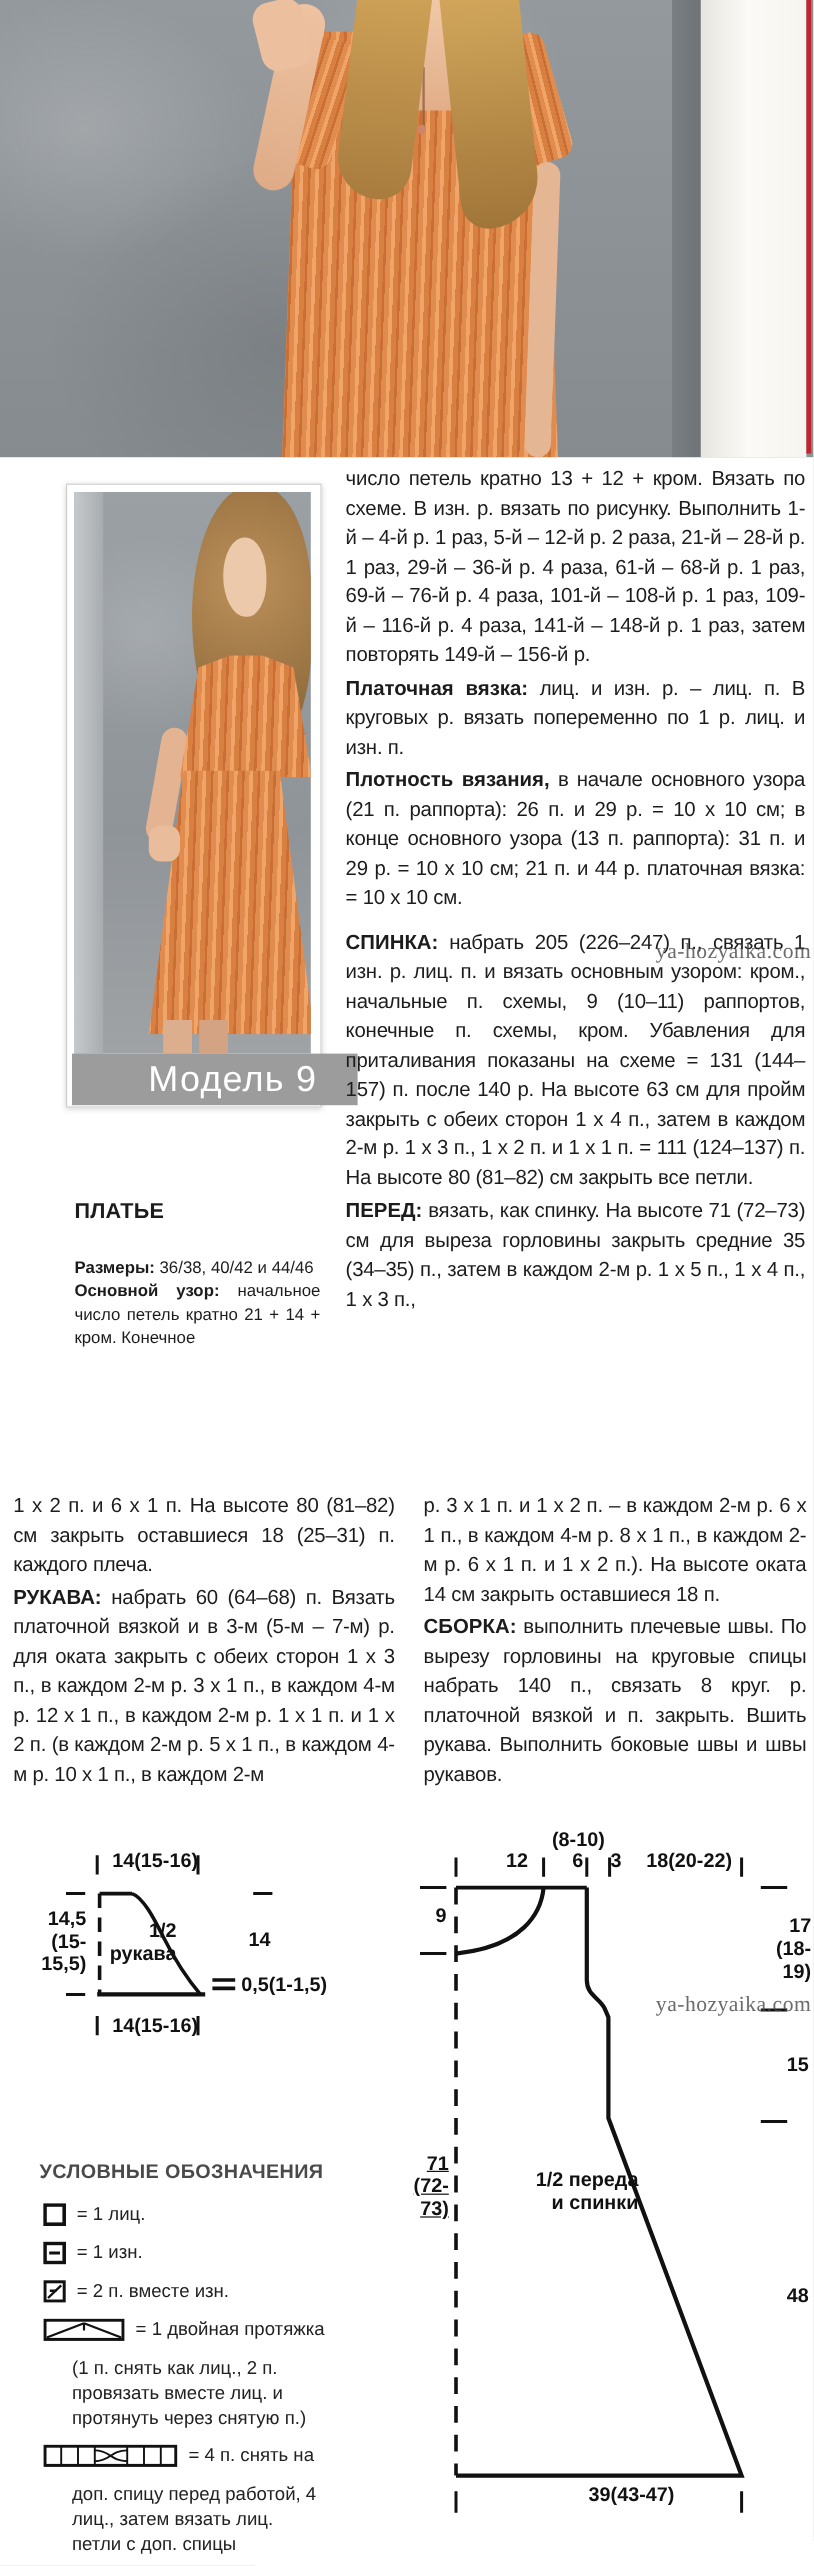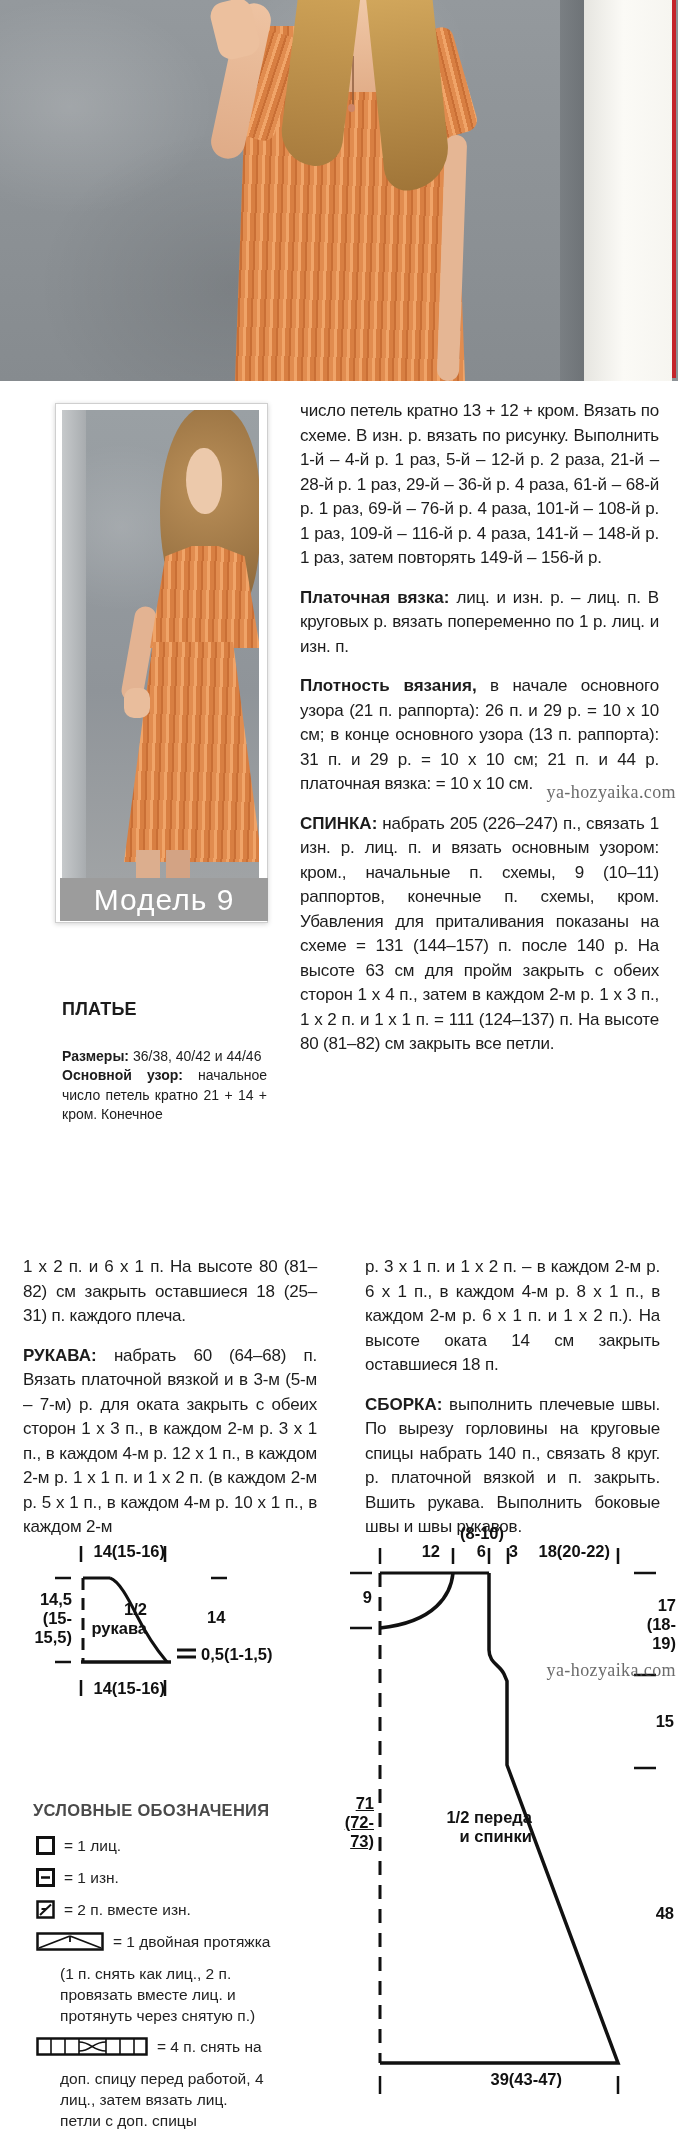--- a/index.html
+++ b/index.html
@@ -47,25 +47,25 @@
   .m-hair{left:98px;top:-4px;width:100px;height:228px;border-radius:48% 42% 46% 54%;
     background:radial-gradient(circle at 45% 35%,#bb9059,#8f6a3c 75%);}
   .m-face{left:124px;top:38px;width:36px;height:66px;border-radius:50% 50% 46% 54%;background:#ecc9ab;}
   .m-dress-top{left:88px;top:136px;width:110px;height:102px;clip-path:polygon(14% 10%,38% 0,62% 0,86% 10%,100% 100%,0 100%);}
   .m-skirt{left:62px;top:232px;width:138px;height:220px;clip-path:polygon(21% 0,79% 0,100% 100%,0 100%);}
   .m-arm{left:66px;top:196px;width:22px;height:96px;border-radius:11px;background:#e3b392;transform:rotate(10deg);}
   .m-hand{left:62px;top:278px;width:26px;height:30px;border-radius:10px;background:#e9bd9c;}
   .m-leg1{left:74px;top:440px;width:24px;height:28px;background:#dcae8e;}
   .m-leg2{left:104px;top:440px;width:24px;height:28px;background:#d3a384;}
   .model-badge{left:60px;top:878px;width:208px;height:43px;background:#9c9c9c;color:#ffffff;
-    font-size:30px;line-height:43px;text-align:center;letter-spacing:1px;}
+    font-size:30px;line-height:43px;text-align:center;letter-spacing:1px;padding-left:30px;}
 
   
   .txt{font-size:17px;line-height:24.5px;text-align:justify;letter-spacing:-.2px;}
-  .txt p{margin:15px;}
+  .txt p{margin:3px;}
   .txt b{letter-spacing:0;}
   .col-right{left:285px;top:384px;width:389px;}
   .col-right .gap{margin-top:13px;}
   .col-details{left:62px;top:960px;width:205px;font-size:14px;line-height:19.6px;text-align:justify;margin-top:40px;}
   .col-details h2{font-size:18px;margin:0 0 27px 0;letter-spacing:.2px;}
   .col-details p{margin:0;}
   .cont-left{left:8px;top:1240px;width:324px;}
   .cont-right{left:350px;top:1240px;width:325px;}
 
   
@@ -123,20 +123,21 @@
       <div class="abs m-leg2"></div>
     </div>
   </div>
   <div class="abs model-badge">Модель 9</div>
 
   <div class="abs txt col-right">
     <p><span>число петель кратно 13 + 12 + кром. Вязать по схеме. В изн. р. вязать по рисунку. Выполнить 1-й – 4-й р. 1 раз, 5-й – 12-й р. 2 раза, 21-й – 28-й р. 1 раз, 29-й – 36-й р. 4 раза, 61-й – 68-й р. 1 раз, 69-й – 76-й р. 4 раза, 101-й – 108-й р. 1 раз, 109-й – 116-й р. 4 раза, 141-й – 148-й р. 1 раз, затем повторять 149-й – 156-й р.</span></p>
     <p><b>Платочная вязка:</b><span> лиц. и изн. р. – лиц. п. В круговых р. вязать попеременно по 1 р. лиц. и изн. п.</span></p>
     <p><b>Плотность вязания,</b><span> в начале основного узора (21 п. раппорта): 26 п. и 29 р. = 10 х 10 см; в конце основного узора (13 п. раппорта): 31 п. и 29 р. = 10 х 10 см; 21 п. и 44 р. платочная вязка: = 10 х 10 см.</span></p>
     <p class="gap"><b>СПИНКА:</b><span> набрать 205 (226–247) п., связать 1 изн. р. лиц. п. и вязать основным узором: кром., начальные п. схемы, 9 (10–11) раппортов, конечные п. схемы, кром. Убавления для приталивания показаны на схеме = 131 (144–157) п. после 140 р. На высоте 63 см для пройм закрыть с обеих сторон 1 х 4 п., затем в каждом 2-м р. 1 х 3 п., 1 х 2 п. и 1 х 1 п. = 111 (124–137) п. На высоте 80 (81–82) см закрыть все петли.</span></p>
+    <p><b>ПЕРЕД:</b><span> вязать, как спинку. На высоте 71 (72–73) см для выреза горловины закрыть средние 35 (34–35) п., затем в каждом 2-м р. 1 х 5 п., 1 х 4 п., 1 х 3 п.,</span></p>
   </div>
 
   <div class="abs col-details">
     <h2>ПЛАТЬЕ</h2>
     <p><b>Размеры:</b><span> 36/38, 40/42 и 44/46</span></p>
     <p><b>Основной узор:</b><span> начальное число петель кратно 21 + 14 + кром. Конечное</span></p>
   </div>
 
   <div class="abs txt cont-left">
     <p><span>1 х 2 п. и 6 х 1 п. На высоте 80 (81–82) см закрыть оставшиеся 18 (25–31) п. каждого плеча.</span></p>

